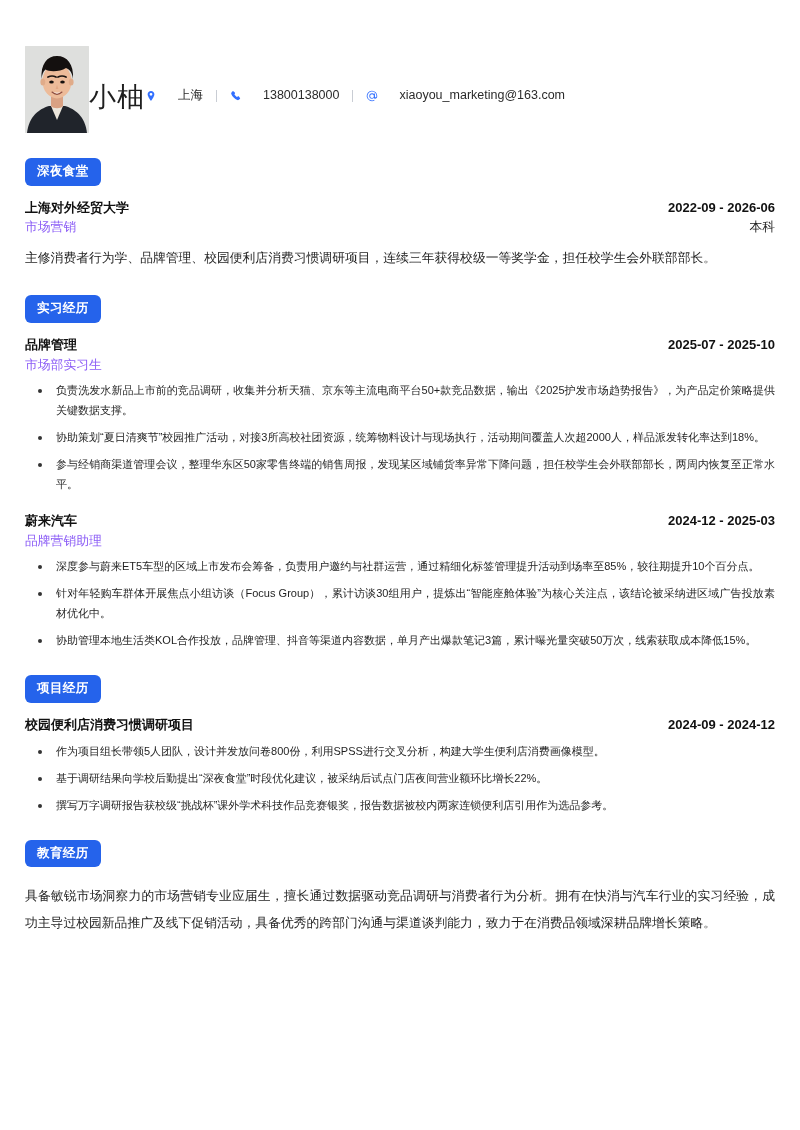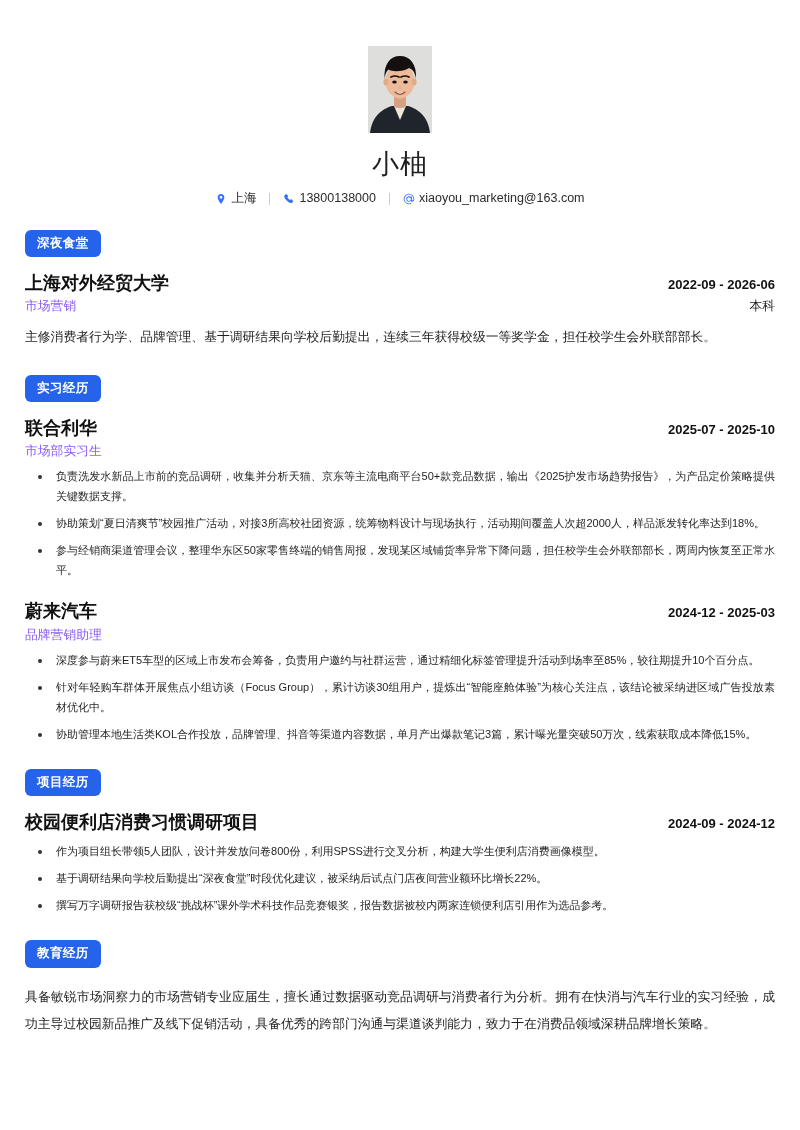--- a/index.html
+++ b/index.html
@@ -19,21 +19,21 @@
     width: 800px;
     min-height: 1130px;
     background: #ffffff;
     padding: 46px 25px 4px 25px;
     overflow: hidden;
   }
 
   
   .header {
     display: flex;
-    flex-direction: column;
+    flex-direction: row;
     align-items: center;
   }
 
   .photo {
     width: 64px;
     height: 87px;
     background: #dfe1e0;
     overflow: hidden;
     position: relative;
     border-radius: 1px;
@@ -52,21 +52,21 @@
   .contact {
     display: flex;
     align-items: center;
     margin-top: 12px;
     font-size: 12.5px;
     color: #2b2b2b;
   }
   .contact-item {
     display: flex;
     align-items: center;
-    gap: 4px;
+    gap: 21px;
     padding: 0 13px;
     white-space: nowrap;
   }
   .contact-item:first-child { padding-left: 0; }
   .contact-item:last-child { padding-right: 0; }
   .contact-sep {
     width: 1px;
     height: 12px;
     background: #c9cdd4;
     flex: none;
@@ -102,21 +102,21 @@
   .entry { margin-top: 13px; }
   .entry + .entry { margin-top: 18px; }
 
   .entry-row {
     display: flex;
     justify-content: space-between;
     align-items: baseline;
     gap: 12px;
   }
   .entry-title {
-    font-size: 18px;
+    font-size: 13px;
     font-weight: 700;
     color: #111111;
     line-height: 1.45;
   }
   .entry-date {
     font-size: 13px;
     font-weight: 700;
     color: #111111;
     white-space: nowrap;
     line-height: 1.45;
@@ -256,30 +256,30 @@
 
     <div class="entry">
       <div class="entry-row">
         <div class="entry-title">上海对外经贸大学</div>
         <div class="entry-date">2022-09 - 2026-06</div>
       </div>
       <div class="entry-row">
         <div class="entry-sub">市场营销</div>
         <div class="entry-sub-right">本科</div>
       </div>
-      <div class="desc">主修消费者行为学、品牌管理、基于调研结果向学校后勤提出，连续三年获得校级一等奖学金，担任校学生会外联部部长。</div>
+      <div class="desc">主修消费者行为学、品牌管理、校园便利店消费习惯调研项目，连续三年获得校级一等奖学金，担任校学生会外联部部长。</div>
     </div>
   </div>
 
   <div class="section">
     <span class="badge">实习经历</span>
 
     <div class="entry">
       <div class="entry-row">
-        <div class="entry-title">联合利华</div>
+        <div class="entry-title">品牌管理</div>
         <div class="entry-date">2025-07 - 2025-10</div>
       </div>
       <div class="entry-sub">市场部实习生</div>
       <ul class="bullets">
         <li>负责洗发水新品上市前的竞品调研，收集并分析天猫、京东等主流电商平台50+款竞品数据，输出《2025护发市场趋势报告》，为产品定价策略提供关键数据支撑。</li>
         <li>协助策划“夏日清爽节”校园推广活动，对接3所高校社团资源，统筹物料设计与现场执行，活动期间覆盖人次超2000人，样品派发转化率达到18%。</li>
         <li>参与经销商渠道管理会议，整理华东区50家零售终端的销售周报，发现某区域铺货率异常下降问题，担任校学生会外联部部长，两周内恢复至正常水平。</li>
       </ul>
     </div>
 

